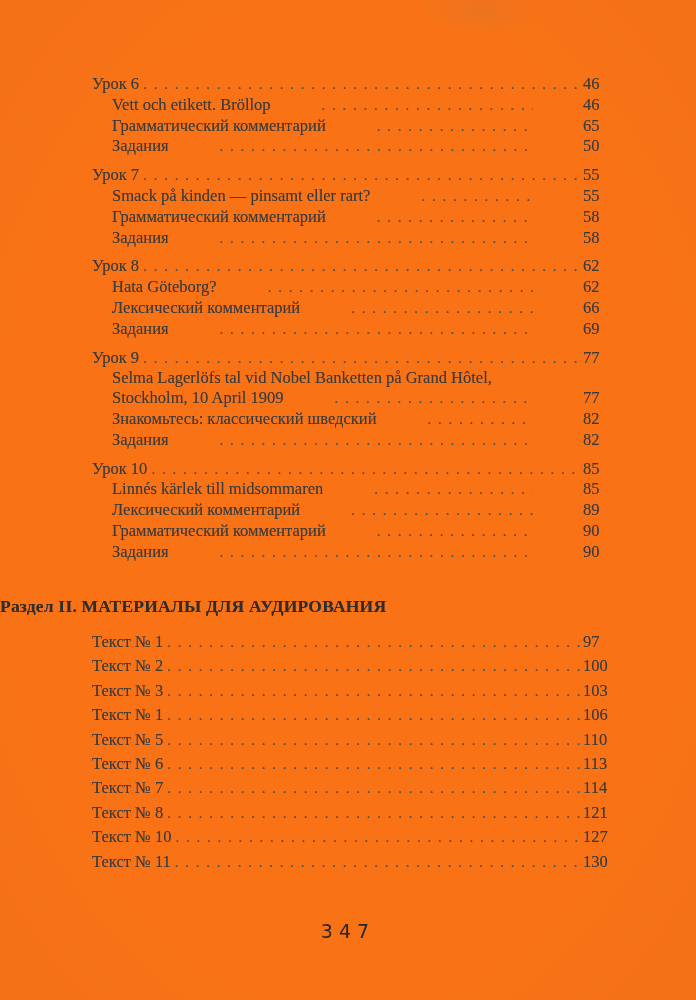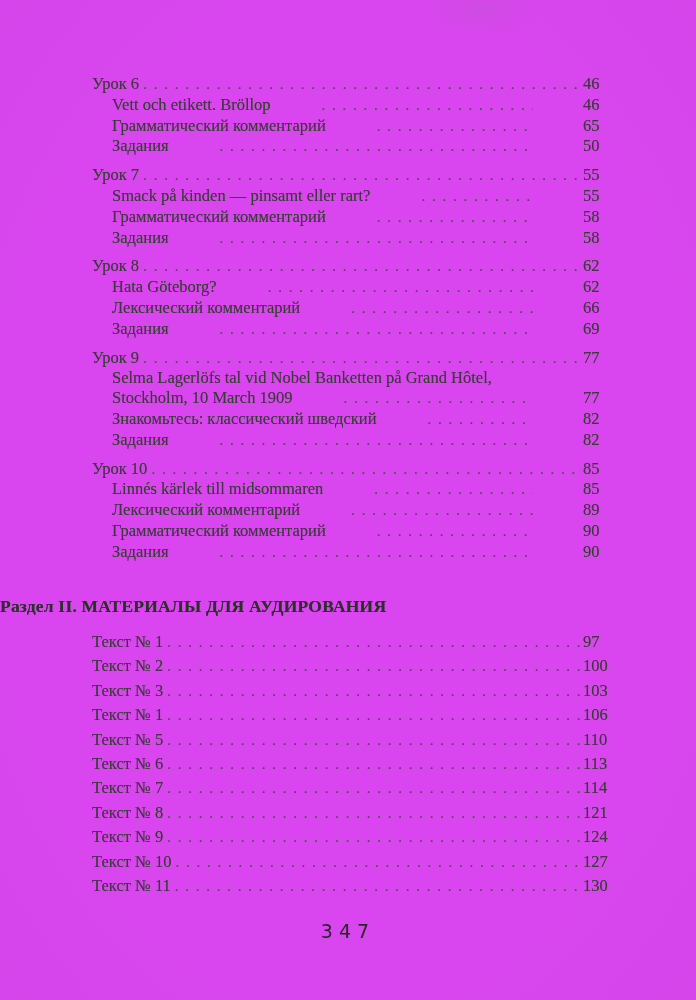--- a/index.html
+++ b/index.html
@@ -4,21 +4,21 @@
 <style>
   html, body { margin:0; padding:0; }
   body {
     width:696px; height:1000px;
     background:#f4f4f4;
     font-family:"Liberation Serif", serif;
   }
   .page {
     position:relative;
     width:696px; height:1000px;
-    background:#d946ef;
+    background:#f97316;
     overflow:hidden;
     color:#3b3b3b;
   }
   .vignette {
     position:absolute; inset:0;
     background:
       radial-gradient(ellipse at 50% 50%, rgba(0,0,0,0) 70%, rgba(0,0,0,0.025) 100%);
     pointer-events:none;
   }
   .scan-smudge {
@@ -138,21 +138,21 @@
 
     <div class="row gap">
       <span class="label">Урок 9</span>
       <span class="leader"></span>
       <span class="num">77</span>
     </div>
     <div class="row indent">
       <span class="label">Selma Lagerlöfs tal vid Nobel Banketten på Grand Hôtel,</span>
     </div>
     <div class="row indent">
-      <span class="label">Stockholm, 10 March 1909</span>
+      <span class="label">Stockholm, 10 April 1909</span>
       <span class="leader"></span>
       <span class="num">77</span>
     </div>
     <div class="row indent">
       <span class="label">Знакомьтесь: классический шведский</span>
       <span class="leader"></span>
       <span class="num">82</span>
     </div>
     <div class="row indent">
       <span class="label">Задания</span>
@@ -222,25 +222,20 @@
     </div>
     <div class="row">
       <span class="label">Текст № 7</span>
       <span class="leader"></span>
       <span class="num">114</span>
     </div>
     <div class="row">
       <span class="label">Текст № 8</span>
       <span class="leader"></span>
       <span class="num">121</span>
-    </div>
-    <div class="row">
-      <span class="label">Текст № 9</span>
-      <span class="leader"></span>
-      <span class="num">124</span>
     </div>
     <div class="row">
       <span class="label">Текст № 10</span>
       <span class="leader"></span>
       <span class="num">127</span>
     </div>
     <div class="row">
       <span class="label">Текст № 11</span>
       <span class="leader"></span>
       <span class="num">130</span>

